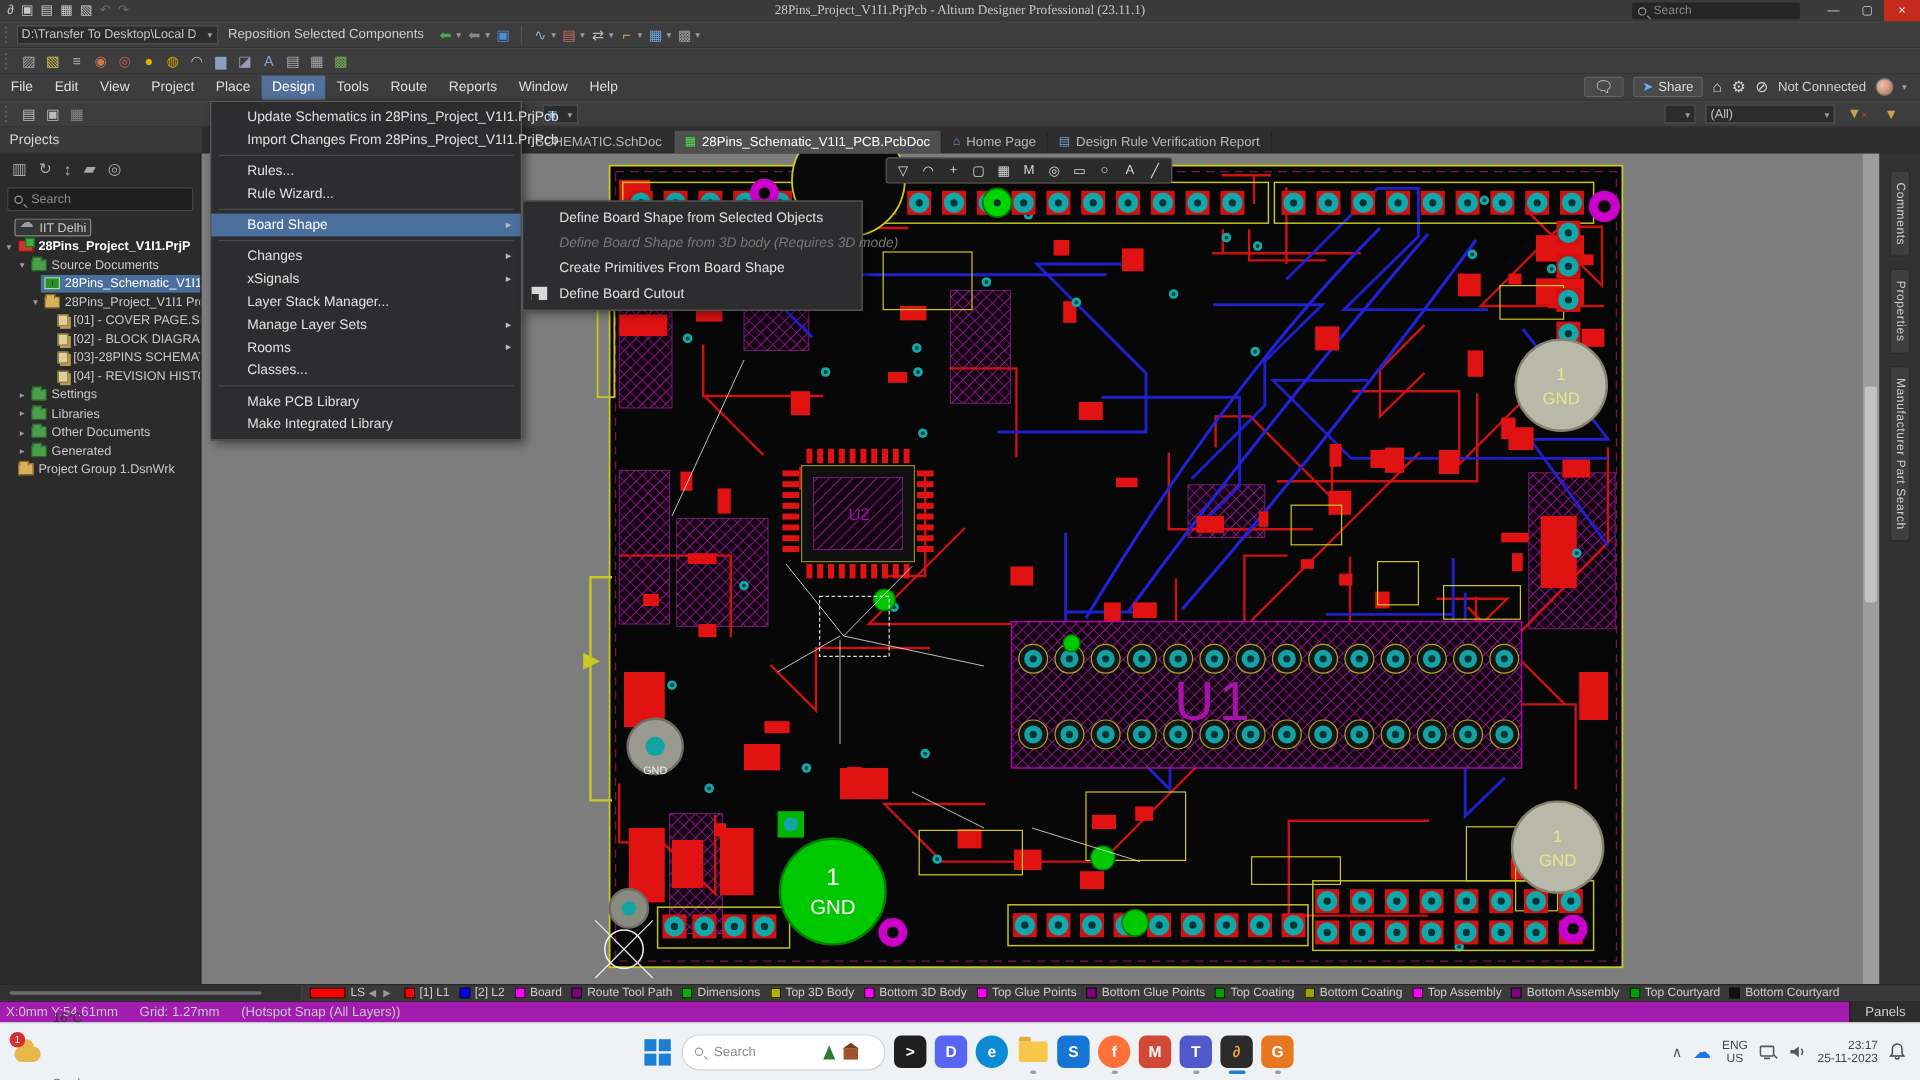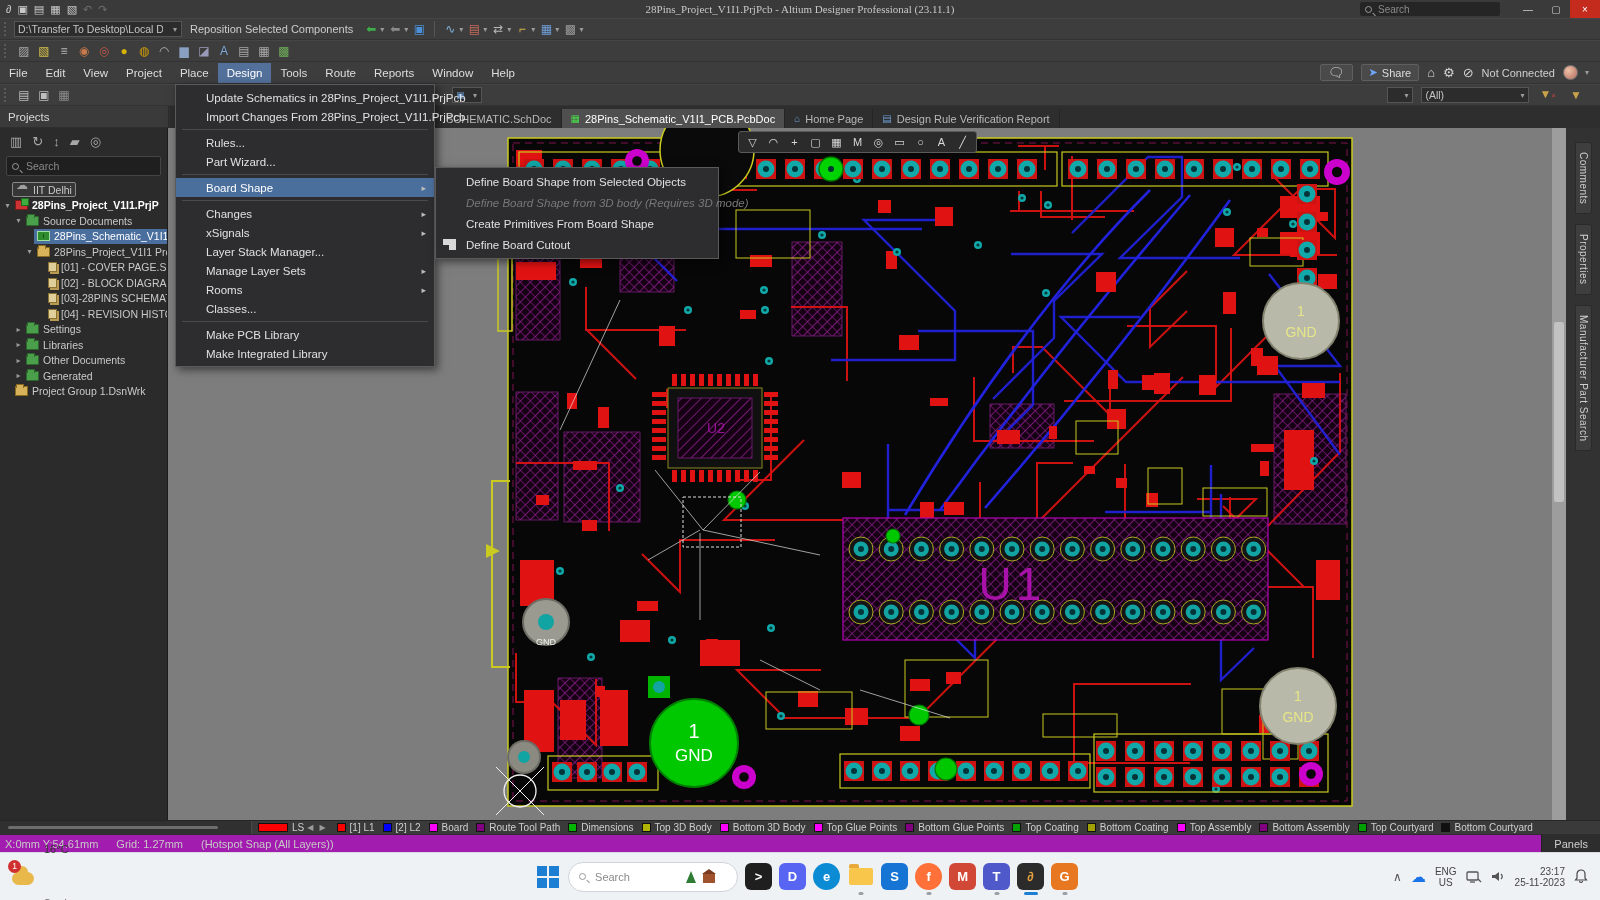--- a/index.html
+++ b/index.html
@@ -1162,21 +1162,21 @@
         <span>Update Schematics in 28Pins_Project_V1I1.PrjPcb</span>
       </div>
       <div class="dm-item">
         <span>Import Changes From 28Pins_Project_V1I1.PrjPcb</span>
       </div>
       <div class="dm-sep"></div>
       <div class="dm-item">
         <span>Rules...</span>
       </div>
       <div class="dm-item">
-        <span>Part Wizard...</span>
+        <span>Rule Wizard...</span>
       </div>
       <div class="dm-sep"></div>
       <div class="dm-item sel">
         <span>Board Shape</span>
         <span class="dm-arrow">▸</span>
       </div>
       <div class="dm-sep"></div>
       <div class="dm-item">
         <span>Changes</span>
         <span class="dm-arrow">▸</span>

